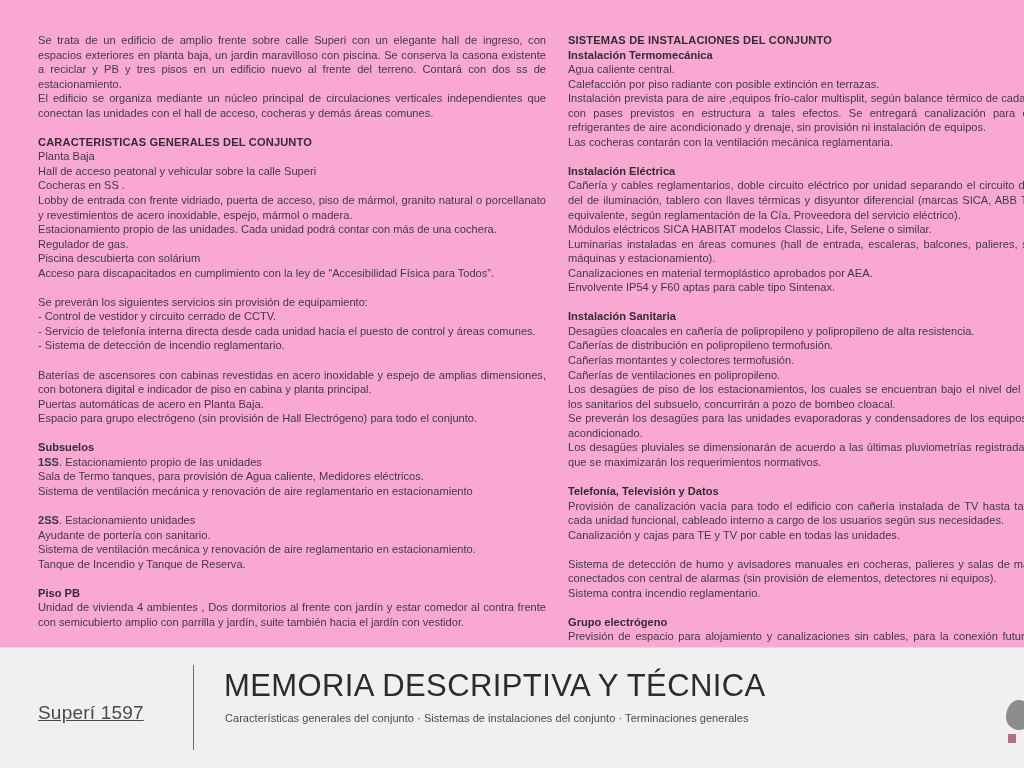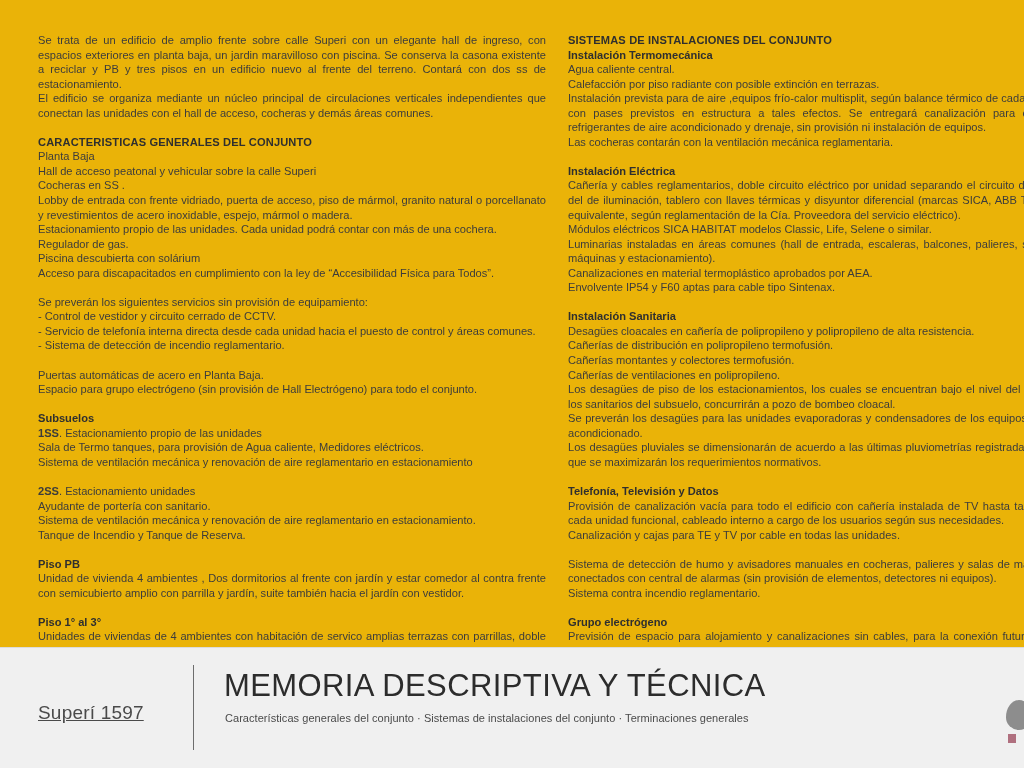--- a/index.html
+++ b/index.html
@@ -20,21 +20,21 @@
     height: 768px;
     overflow: hidden;
   }
   
   #content-area {
     position: absolute;
     left: 0;
     top: 0;
     width: 1024px;
     height: 647px;
-    background: #eab308;
+    background: #f9a8d4;
     box-sizing: border-box;
   }
   .col {
     position: absolute;
     top: 33px;
     font-size: 11.1px;
     line-height: 14.55px;
     color: #3c3c3c;
   }
   #col-left {
@@ -173,20 +173,21 @@
         <div class="p nojust">Estacionamiento propio de las unidades. Cada unidad podrá contar con más de una cochera.</div>
         <div class="p nojust">Regulador de gas.</div>
         <div class="p nojust">Piscina descubierta con solárium</div>
         <div class="p nojust">Acceso para discapacitados en cumplimiento con la ley de “Accesibilidad Física para Todos”.</div>
         <div class="spacer"></div>
         <div class="p nojust">Se preverán los siguientes servicios sin provisión de equipamiento:</div>
         <div class="p nojust">- Control de vestidor y circuito cerrado de CCTV.</div>
         <div class="p nojust">- Servicio de telefonía interna directa desde cada unidad hacia el puesto de control y áreas comunes.</div>
         <div class="p nojust">- Sistema de detección de incendio reglamentario.</div>
         <div class="spacer"></div>
+        <div class="p">Baterías de ascensores con cabinas revestidas en acero inoxidable y espejo de amplias dimensiones, con botonera digital e indicador de piso en cabina y planta principal.</div>
         <div class="p nojust">Puertas automáticas de acero en Planta Baja.</div>
         <div class="p nojust">Espacio para grupo electrógeno (sin provisión de Hall Electrógeno) para todo el conjunto.</div>
         <div class="spacer"></div>
         <div class="h-sub">Subsuelos</div>
         <div class="p nojust lead"><strong>1SS</strong>. Estacionamiento propio de las unidades</div>
         <div class="p nojust">Sala de Termo tanques, para provisión de Agua caliente, Medidores eléctricos.</div>
         <div class="p nojust">Sistema de ventilación mecánica y renovación de aire reglamentario en estacionamiento</div>
         <div class="spacer"></div>
         <div class="p nojust lead"><strong>2SS</strong>. Estacionamiento unidades</div>
         <div class="p nojust">Ayudante de portería con sanitario.</div>

